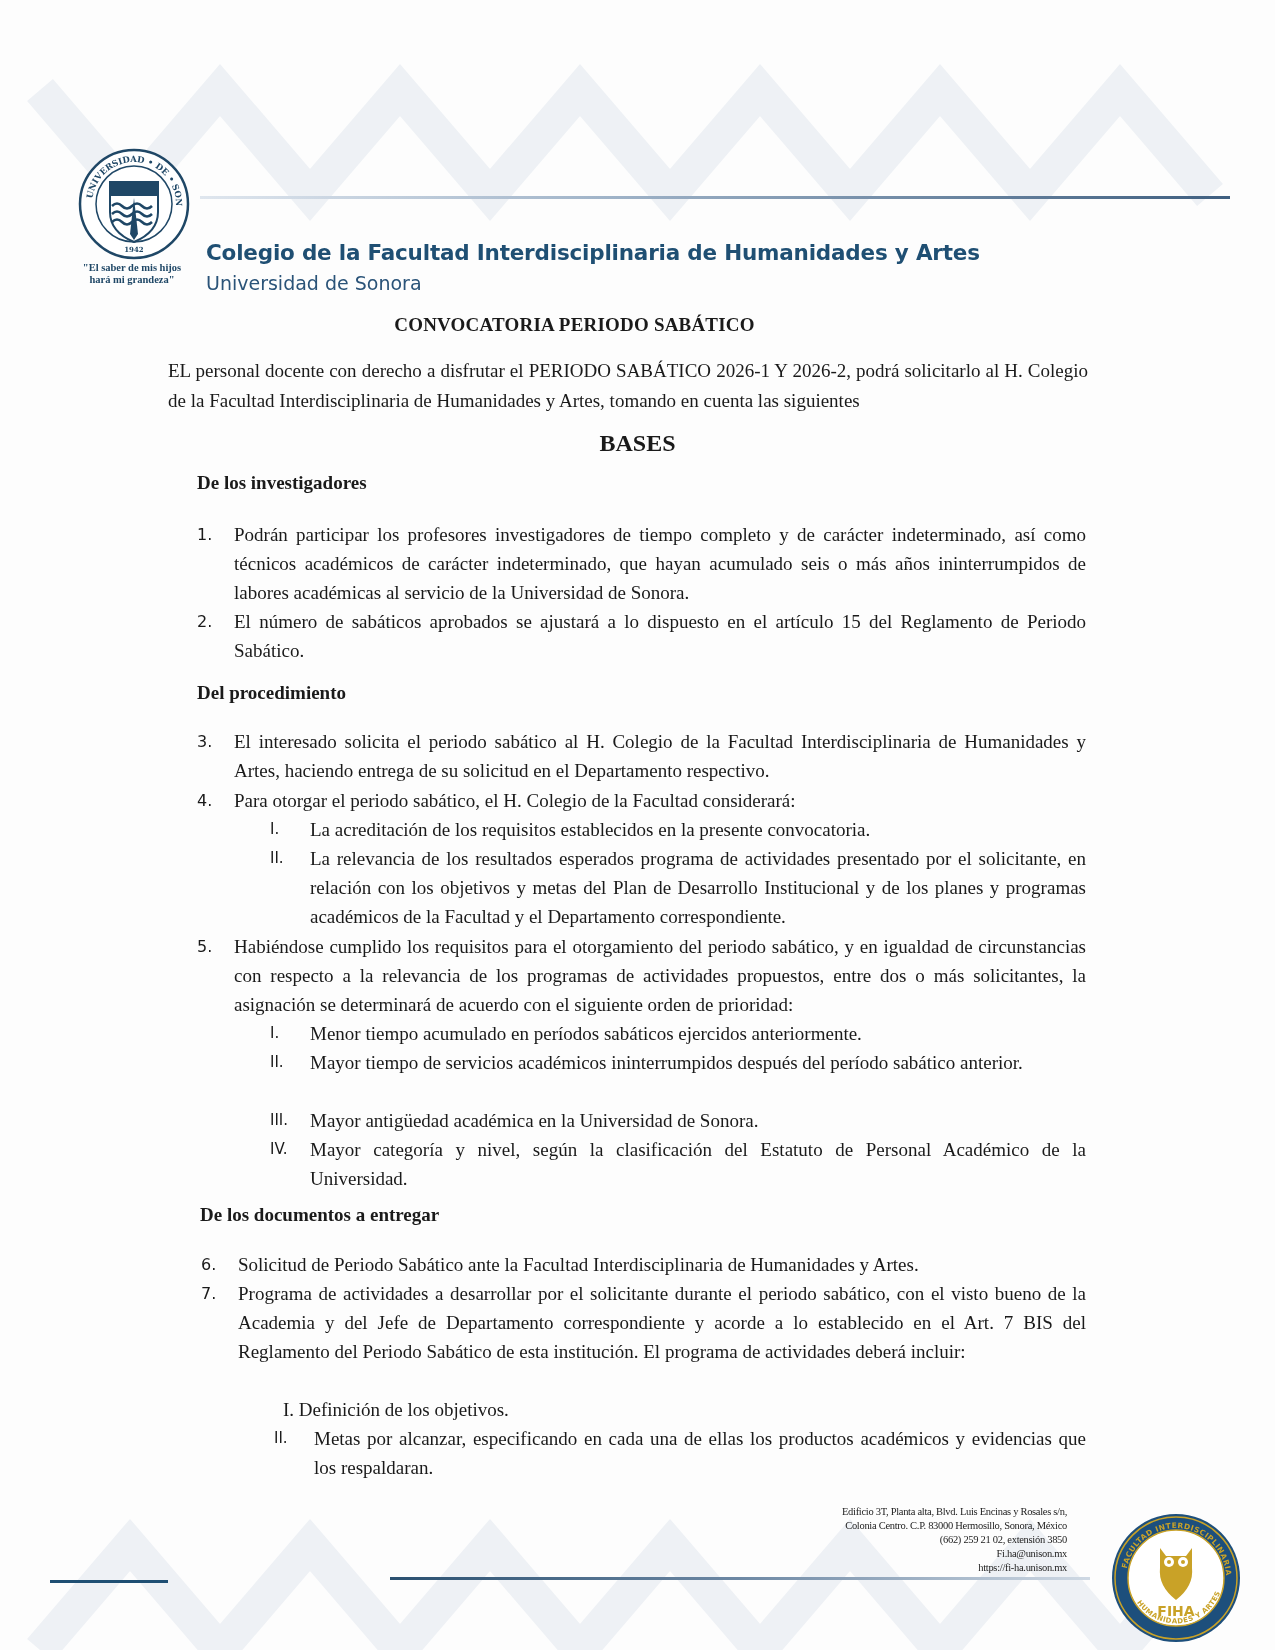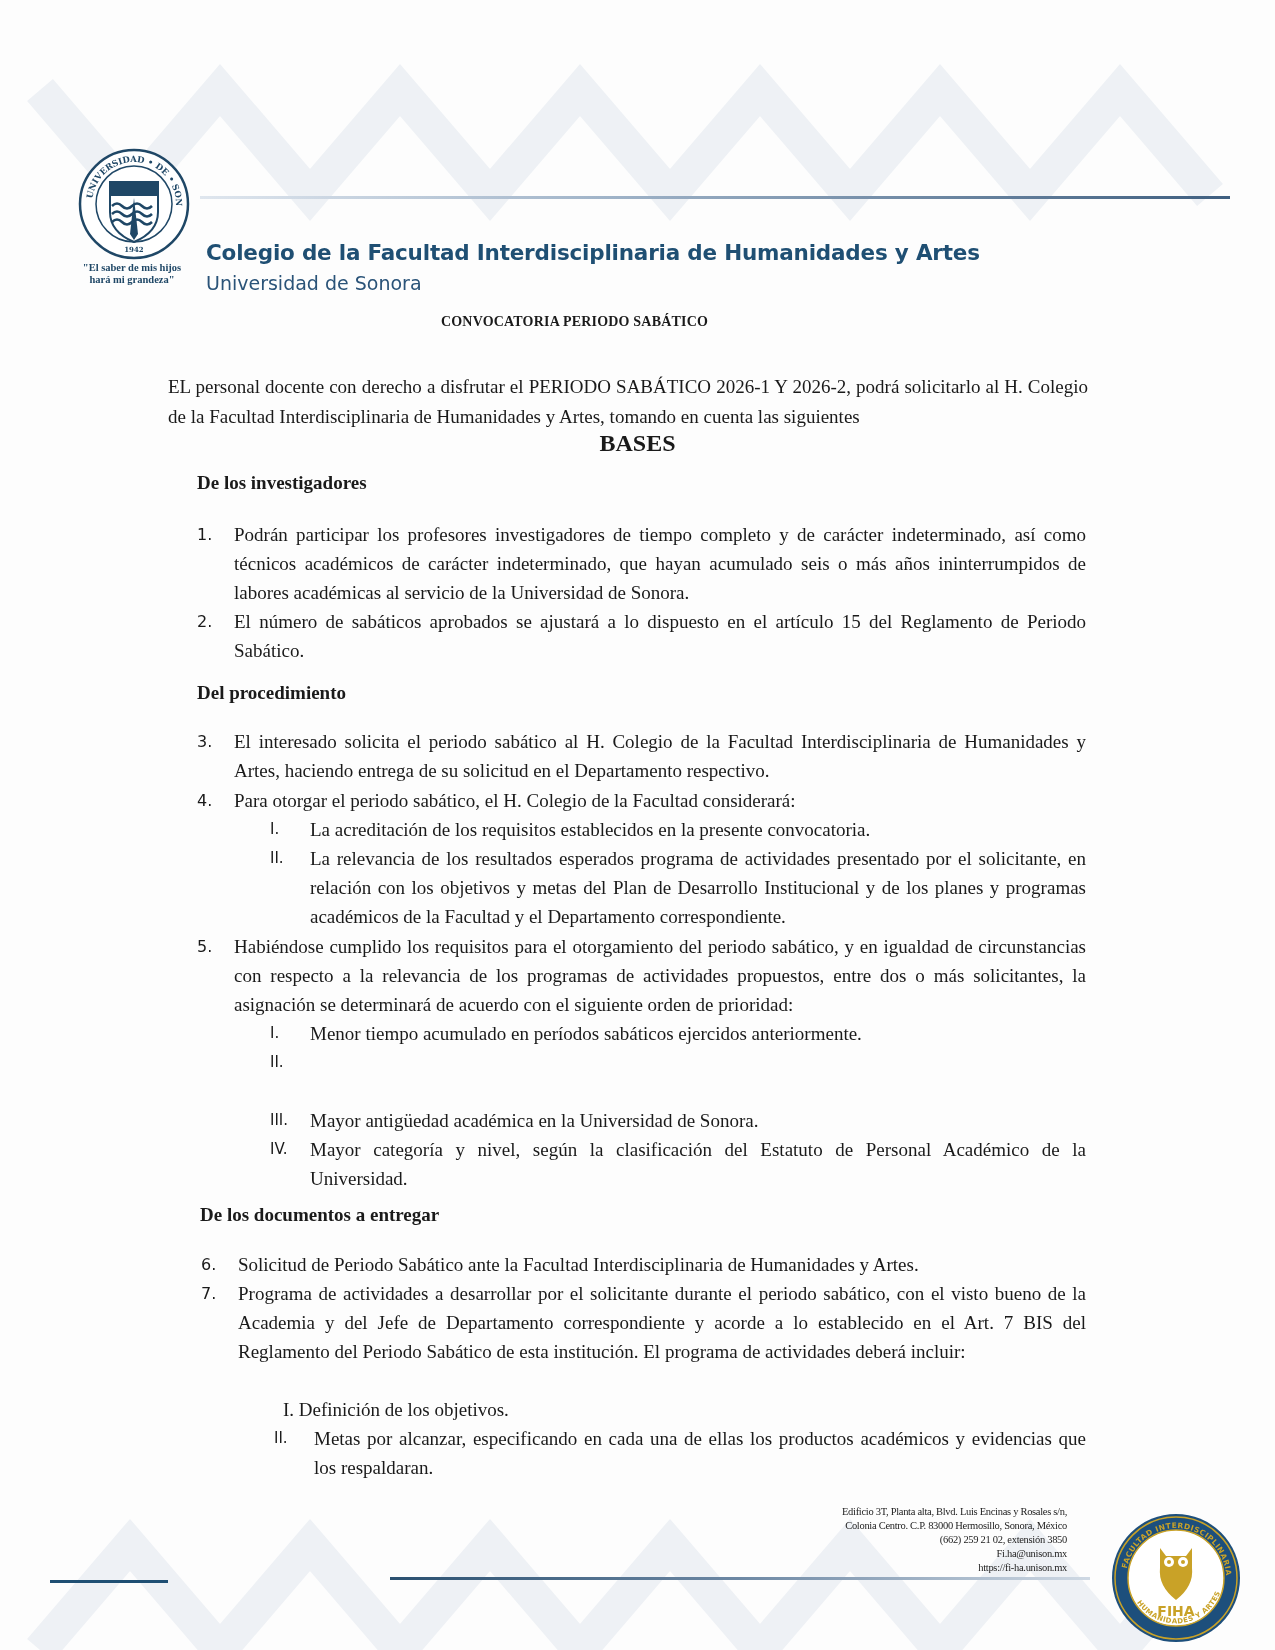--- a/index.html
+++ b/index.html
@@ -29,25 +29,25 @@
     color: #1f4f73; letter-spacing: -0.2px; white-space: nowrap; text-align: center;
   }
   .header-sub {
     position: absolute; left: 206px; top: 272px;
     font-family: "DejaVu Sans", sans-serif; font-size: 19px; color: #2a5378; white-space: nowrap;
   }
 
   
   .doc-title {
     position: absolute; left: 0; width: 1149px; top: 314px; text-align: center;
-    font-weight: bold; font-size: 14px; letter-spacing: 0.2px;
+    font-weight: bold; font-size: 19px; letter-spacing: 0.2px;
   }
   .intro {
     position: absolute; left: 168px; width: 920px; top: 356px;
-    font-size: 19px; line-height: 30px; text-align: justify; margin-top: 16px;
+    font-size: 19px; line-height: 30px; text-align: justify;
   }
   .bases {
     position: absolute; left: 0; width: 1275px; top: 430px; text-align: center;
     font-weight: bold; font-size: 24px;
   }
   .section-head {
     position: absolute; font-weight: bold; font-size: 19px;
   }
   .item {
     position: absolute; font-size: 19px; line-height: 29px; text-align: justify;
@@ -153,20 +153,21 @@
   <div class="item" style="left:234px; top:932px; width:852px;">
     <span class="num">5.</span>
     <span>Habiéndose cumplido los requisitos para el otorgamiento del periodo sabático, y en igualdad de circunstancias con respecto a la relevancia de los programas de actividades propuestos, entre dos o más solicitantes, la asignación se determinará de acuerdo con el siguiente orden de prioridad:</span>
   </div>
   <div class="sub" style="left:310px; top:1019px; width:776px;">
     <span class="rn">I.</span>
     <span>Menor tiempo acumulado en períodos sabáticos ejercidos anteriormente.</span>
   </div>
   <div class="sub" style="left:310px; top:1048px; width:776px;">
     <span class="rn">II.</span>
+    <span>Mayor tiempo de servicios académicos ininterrumpidos después del período sabático anterior.</span>
   </div>
   <div class="sub" style="left:310px; top:1135px; width:776px;">
     <span class="rn">IV.</span>
     <span>Mayor categoría y nivel, según la clasificación del Estatuto de Personal Académico de la Universidad.</span>
   </div>
   <div class="sub" style="left:310px; top:1106px; width:776px;">
     <span class="rn">III.</span>
     <span>Mayor antigüedad académica en la Universidad de Sonora.</span>
   </div>
 

